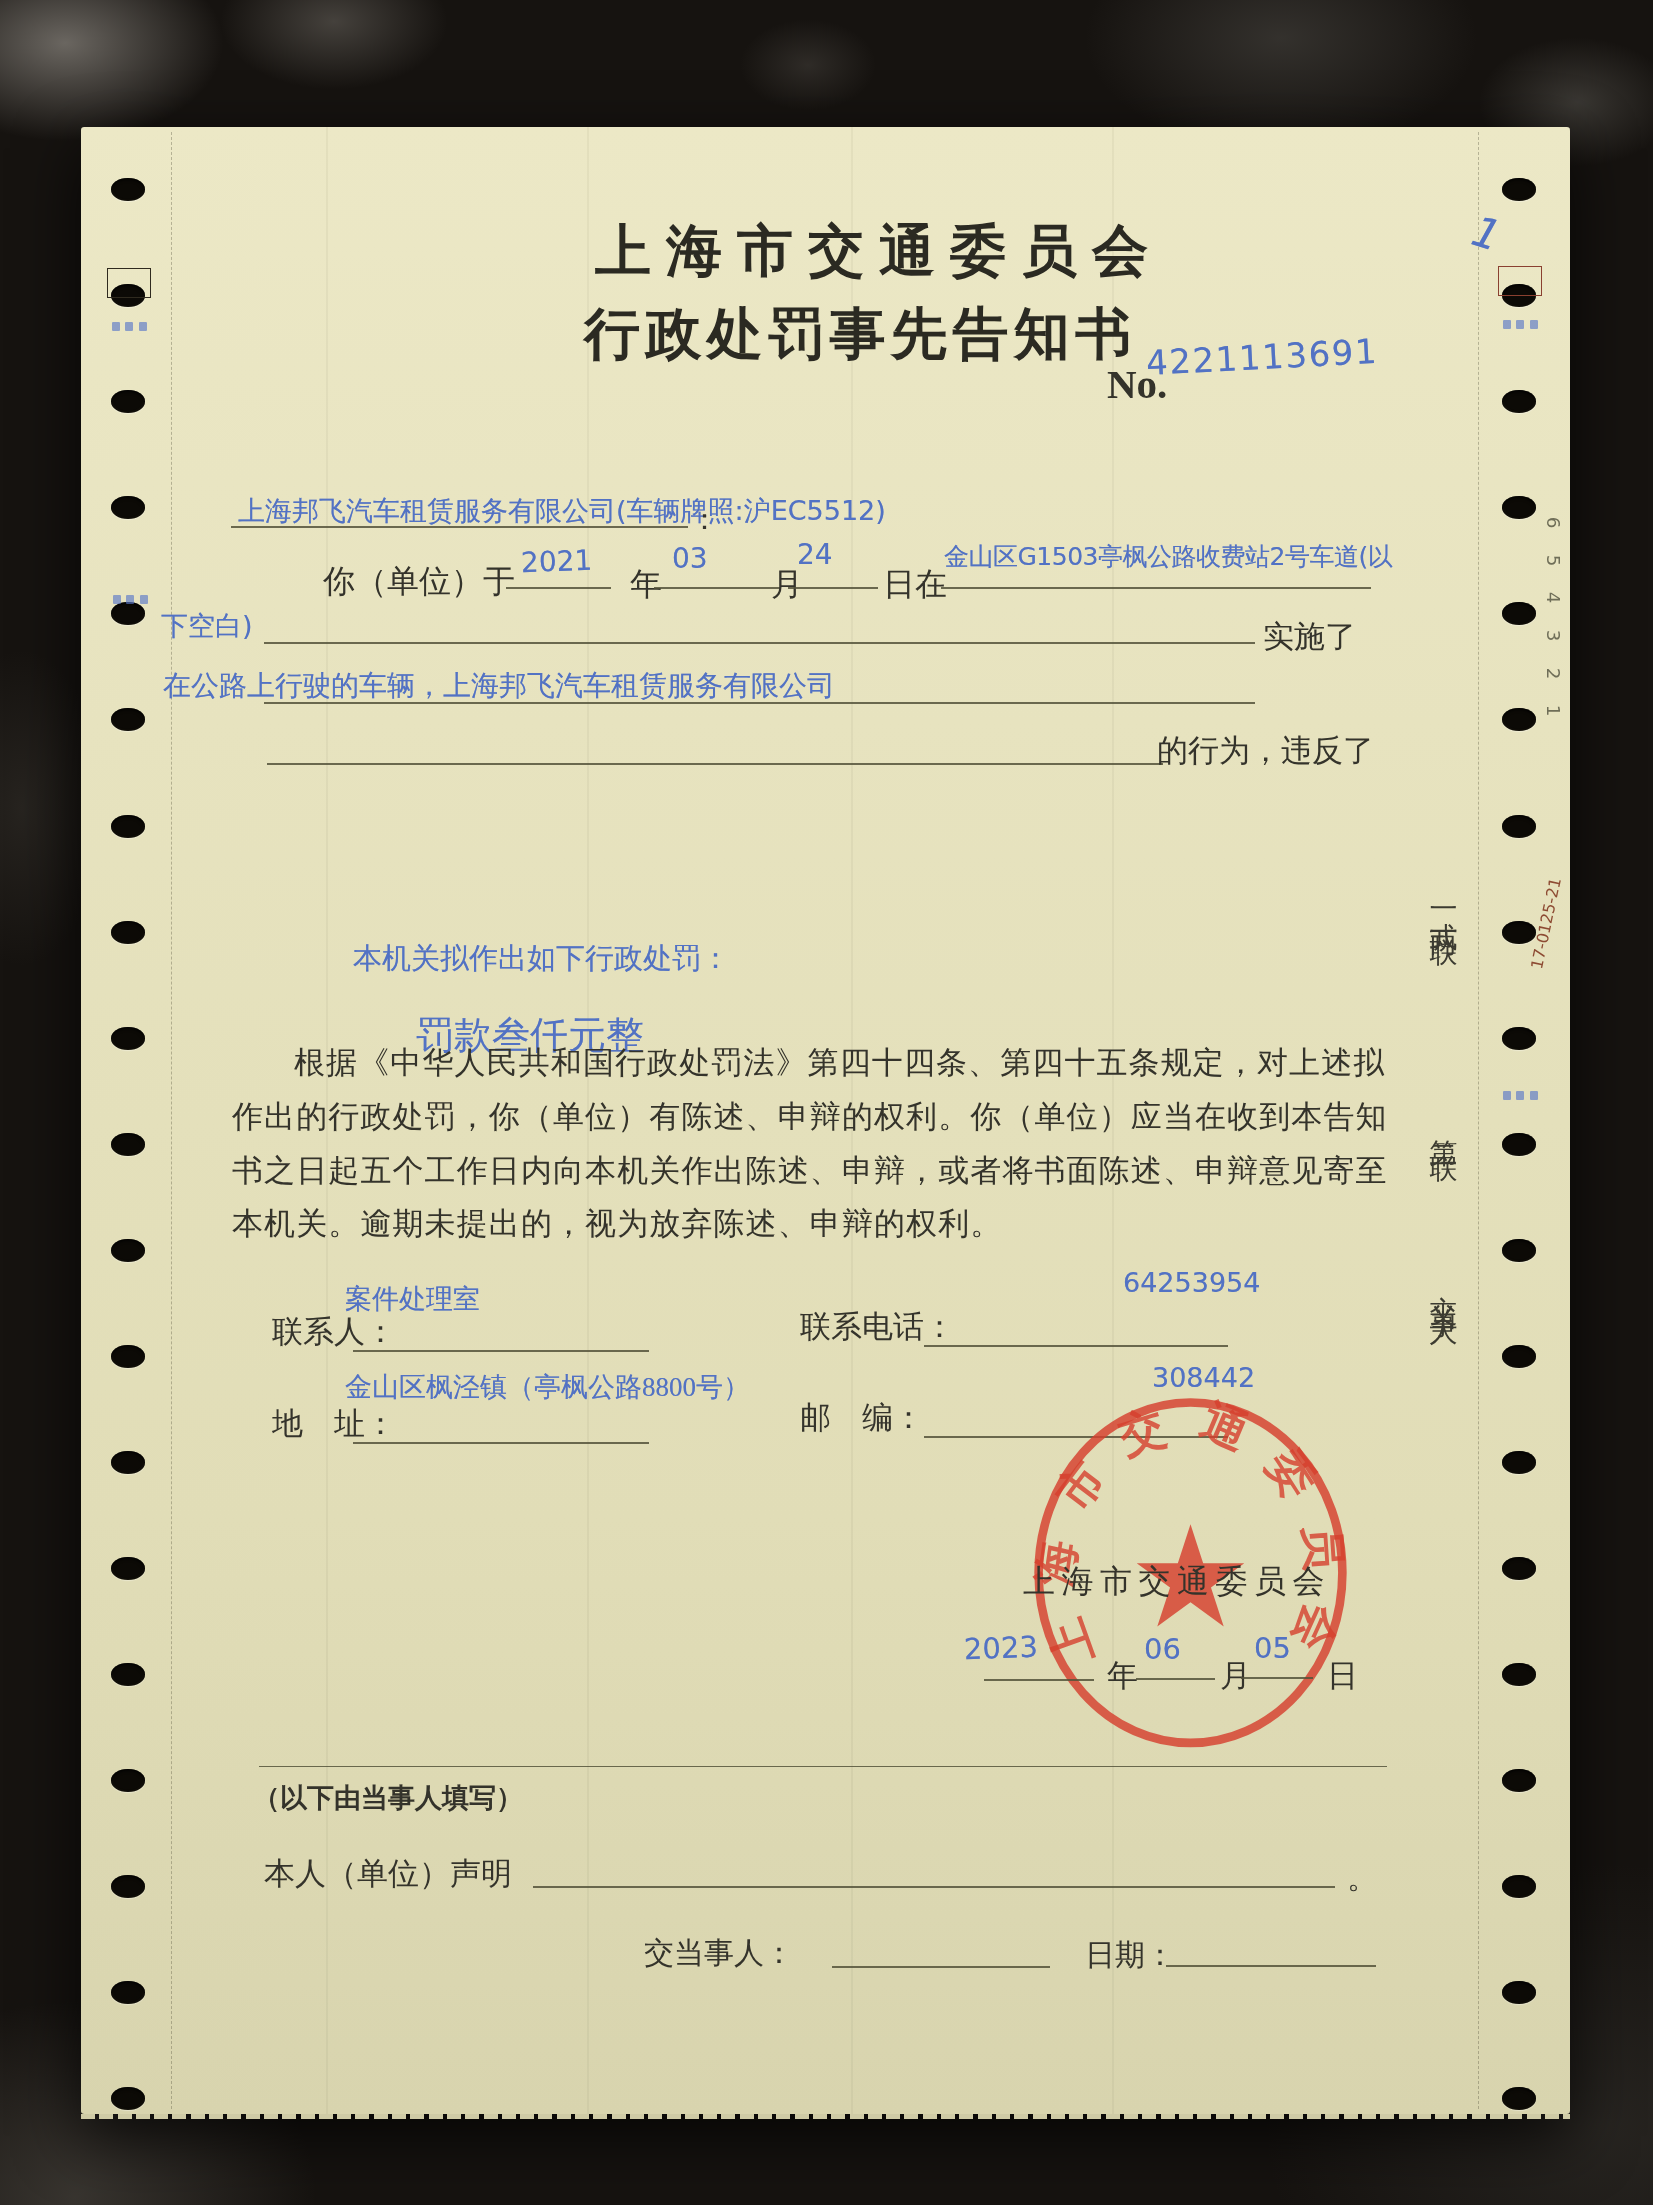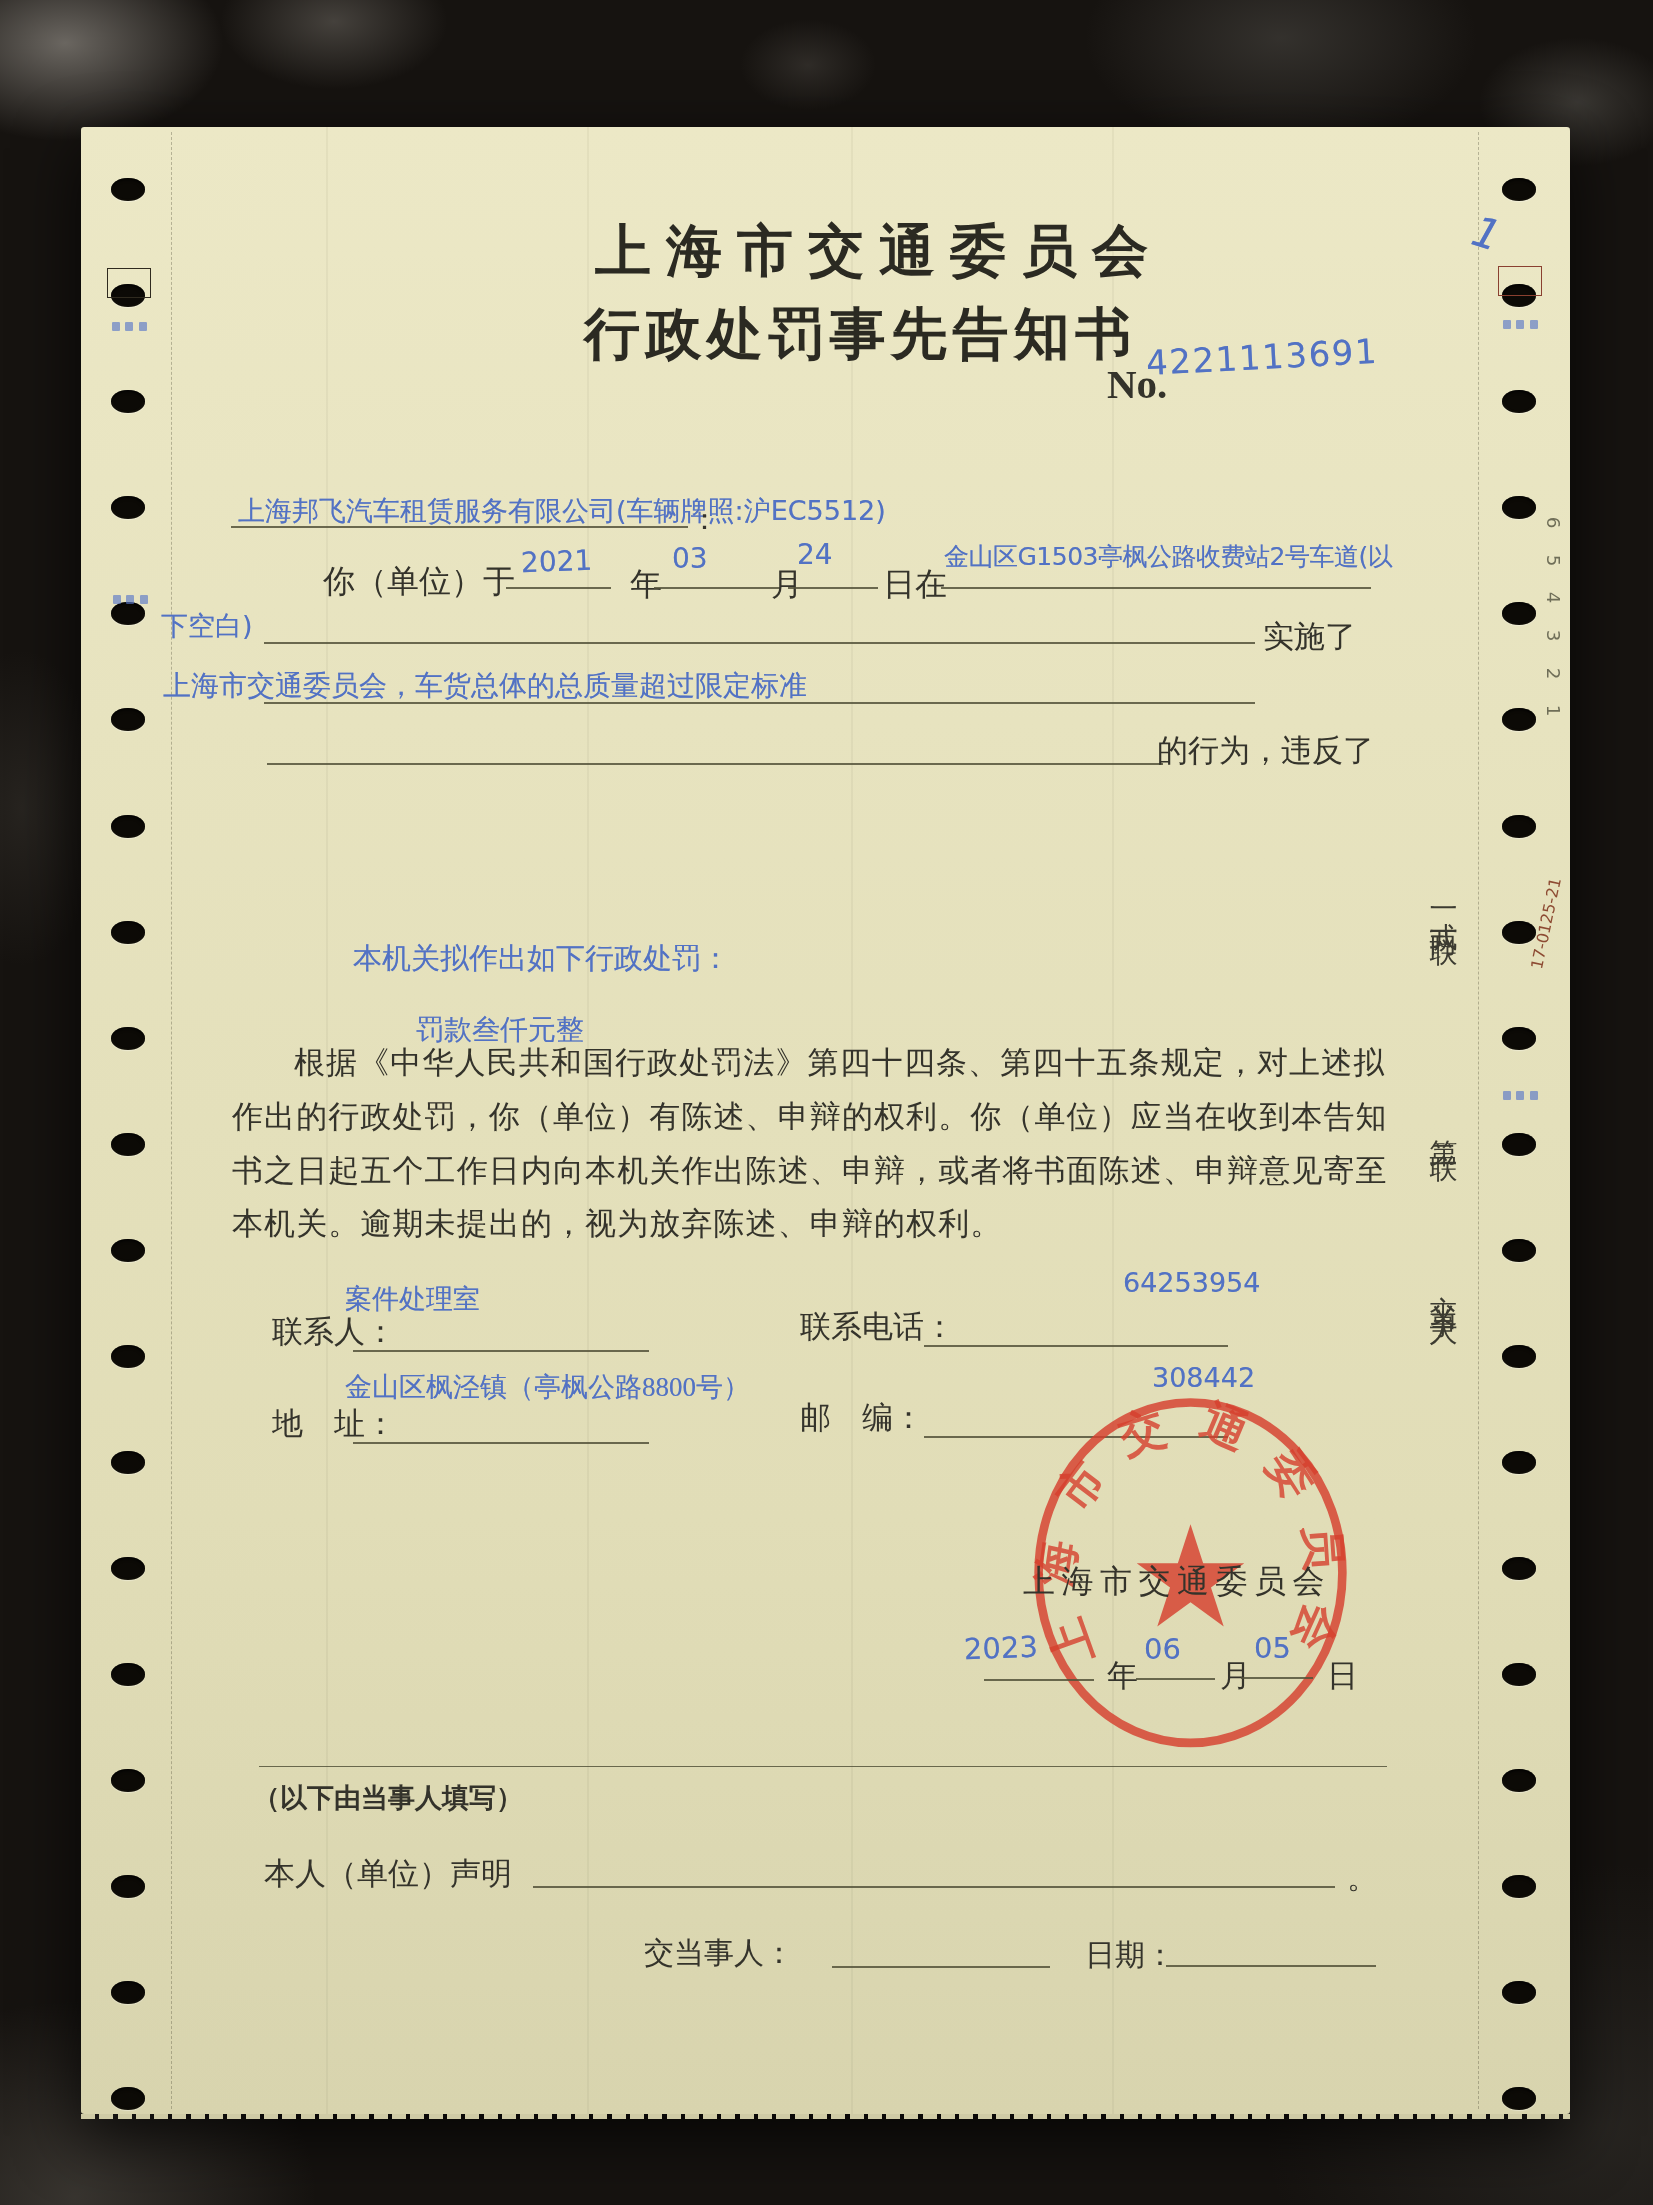--- a/index.html
+++ b/index.html
@@ -143,29 +143,29 @@
   <div class="t blue" style="left:716px;top:412px;font-size:28px;">24</div>
   <div class="u" style="left:707px;top:460px;width:90px;"></div>
   <div class="t" style="left:802px;top:439px;font-size:32px;">日在</div>
   <div class="t blue" style="left:863px;top:416px;font-size:25px;letter-spacing:-0.5px;">金山区G1503亭枫公路收费站2号车道(以</div>
   <div class="u" style="left:860px;top:460px;width:430px;"></div>
 
   <div class="t blue" style="left:80px;top:483px;font-size:27px;">下空白)</div>
   <div class="u" style="left:183px;top:515px;width:991px;"></div>
   <div class="t" style="left:1182px;top:492px;font-size:31px;">实施了</div>
 
-  <div class="t blue" style="left:82px;top:543px;font-size:28px;">上海市交通委员会，车货总体的总质量超过限定标准</div>
+  <div class="t blue" style="left:82px;top:543px;font-size:28px;">在公路上行驶的车辆，上海邦飞汽车租赁服务有限公司</div>
   <div class="u" style="left:183px;top:575px;width:991px;"></div>
 
   <div class="u" style="left:186px;top:636px;width:896px;"></div>
   <div class="t" style="left:1076px;top:606px;font-size:31px;">的行为，违反了</div>
 
 
   <div class="t blue" style="left:272px;top:815px;font-size:29px;">本机关拟作出如下行政处罚：</div>
-  <div class="t blue" style="left:335px;top:887px;font-size:28px;">罚款叁仟元整</div>
+  <div class="t blue" style="left:335px;top:887px;font-size:38px;">罚款叁仟元整</div>
 
   <div class="t" style="left:213px;top:918px;font-size:31px;letter-spacing:1.1px;">根据《中华人民共和国行政处罚法》第四十四条、第四十五条规定，对上述拟</div>
   <div class="t" style="left:151px;top:972px;font-size:31px;letter-spacing:1.1px;">作出的行政处罚，你（单位）有陈述、申辩的权利。你（单位）应当在收到本告知</div>
   <div class="t" style="left:151px;top:1026px;font-size:31px;letter-spacing:1.1px;">书之日起五个工作日内向本机关作出陈述、申辩，或者将书面陈述、申辩意见寄至</div>
   <div class="t" style="left:151px;top:1079px;font-size:31px;letter-spacing:1.1px;">本机关。逾期未提出的，视为放弃陈述、申辩的权利。</div>
 
   <div class="t blue" style="left:264px;top:1156px;font-size:27px;">案件处理室</div>
   <div class="t" style="left:191px;top:1187px;font-size:31px;">联系人：</div>
   <div class="u" style="left:272px;top:1223px;width:296px;"></div>
   <div class="t" style="left:719px;top:1182px;font-size:31px;">联系电话：</div>

